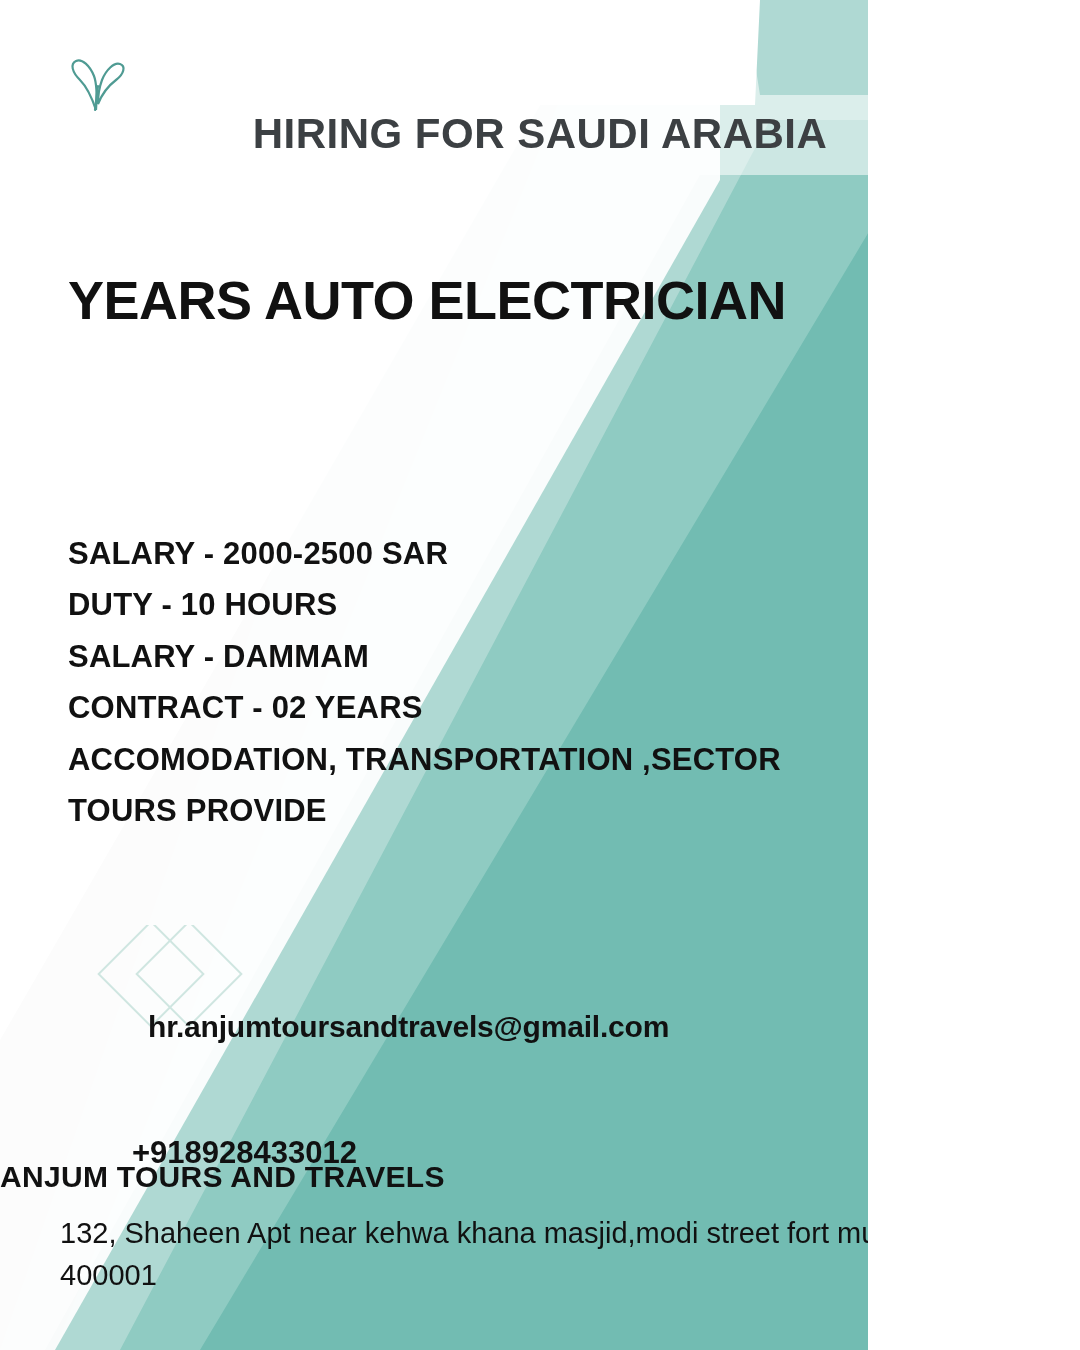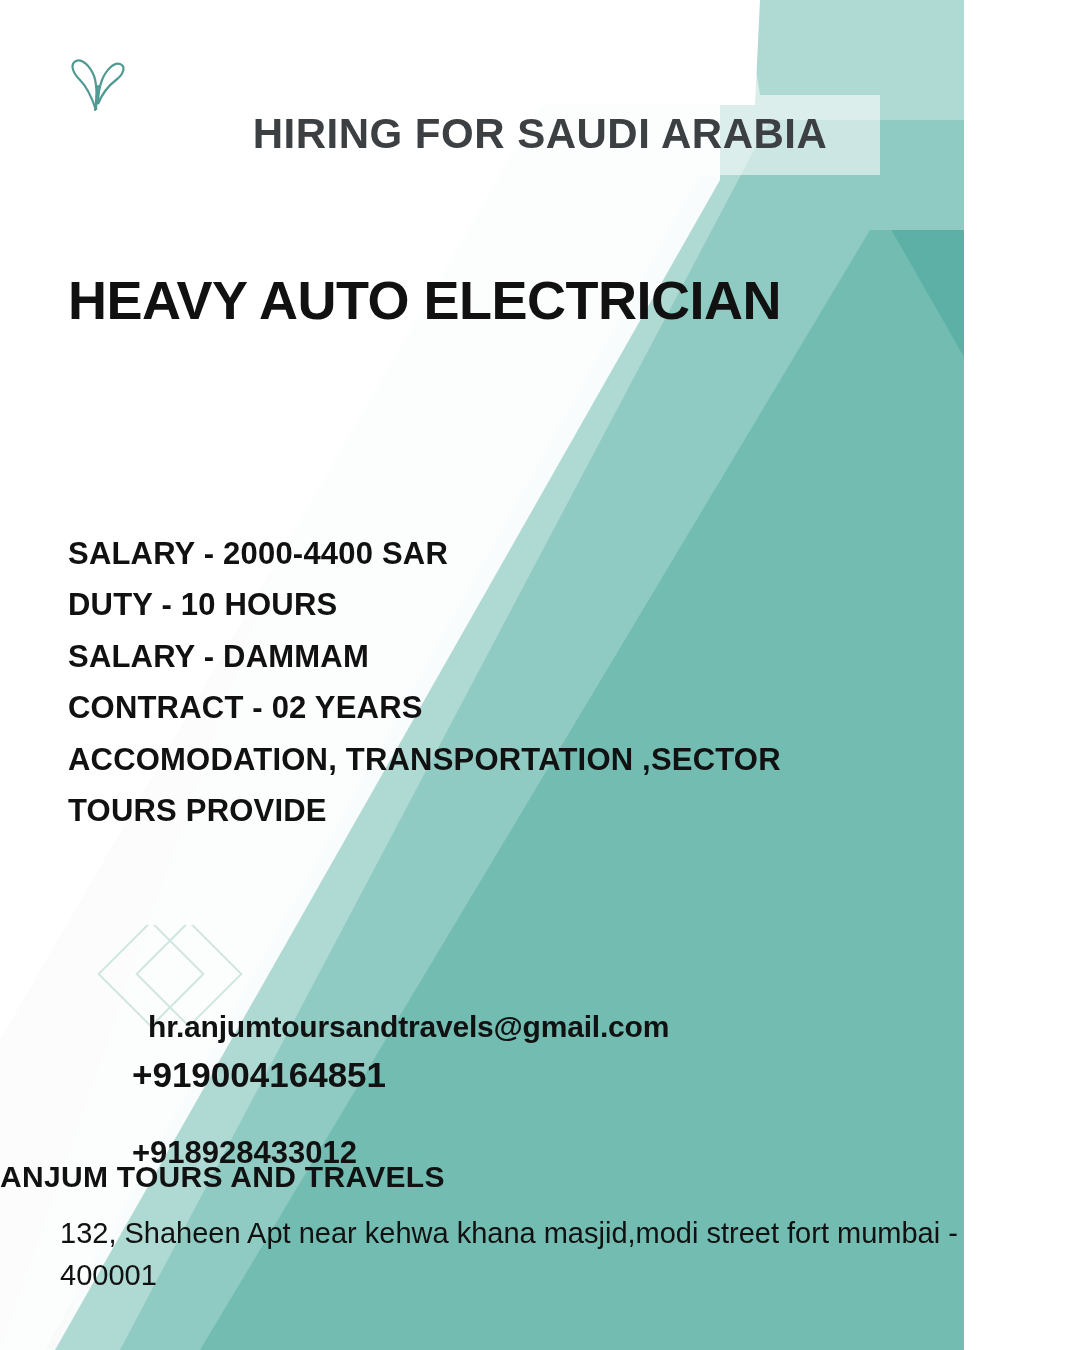--- a/index.html
+++ b/index.html
@@ -4,21 +4,21 @@
 <style>
   * { margin:0; padding:0; box-sizing:border-box; }
   html, body {
     width:1080px; height:1350px;
     font-family:"Liberation Sans", sans-serif;
     background:#ffffff;
     overflow:hidden;
   }
   .poster {
     position:relative;
-    width:964px; height:1350px;
+    width:868px; height:1350px;
     background:#a3a3a3;
     overflow:hidden;
   }
 
   
   .bg-layer {
     position:absolute;
     top:0; right:0; bottom:0; left:0;
     pointer-events:none;
   }
@@ -172,32 +172,31 @@
       <g fill="none" stroke="#cfe6e1" stroke-width="2">
         <rect x="22" y="12" width="74" height="74" transform="rotate(45 59 49)"></rect>
         <rect x="60" y="12" width="74" height="74" transform="rotate(45 97 49)"></rect>
       </g>
     </svg>
   </div>
 
   <div class="headline">HIRING FOR SAUDI ARABIA</div>
 
   <div class="titles">
-    <div class="t">HEAVY AUTO ELECTRICIAN</div>
+    <div class="t">YEARS AUTO ELECTRICIAN</div>
   </div>
 
   <div class="details">
-    <div class="d">SALARY - 2000-4400 SAR</div>
+    <div class="d">SALARY - 2000-2500 SAR</div>
     <div class="d">DUTY - 10 HOURS</div>
     <div class="d">SALARY - DAMMAM</div>
     <div class="d">CONTRACT - 02 YEARS</div>
     <div class="d">ACCOMODATION, TRANSPORTATION ,SECTOR</div>
     <div class="d">TOURS PROVIDE</div>
   </div>
 
   <div class="email">hr.anjumtoursandtravels@gmail.com</div>
-  <div class="phone1">+919004164851</div>
   <div class="phone2">+918928433012</div>
 
   <div class="company">ANJUM TOURS AND TRAVELS</div>
   <div class="address">132, Shaheen Apt near kehwa khana masjid,modi street fort mumbai - 400001</div>
 
 </div>
 
 </body></html>

